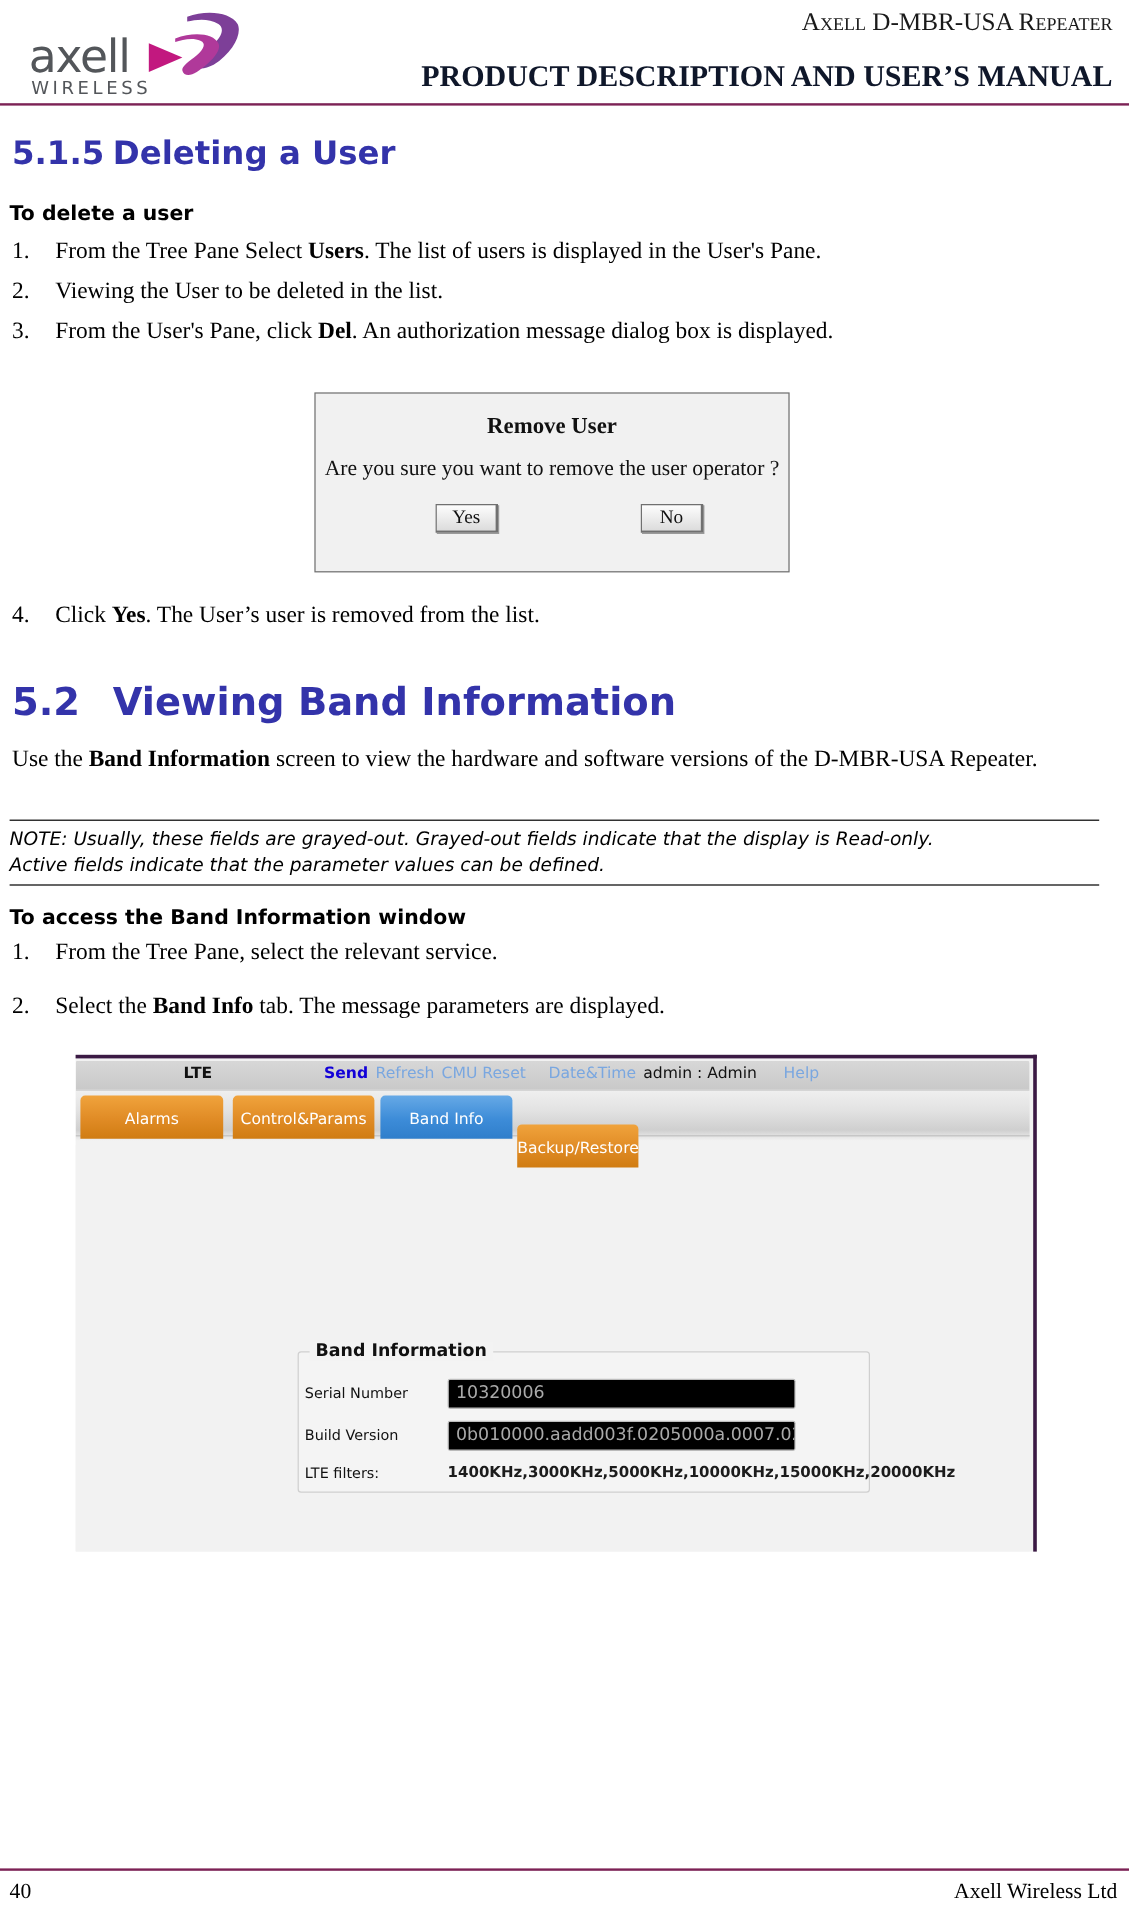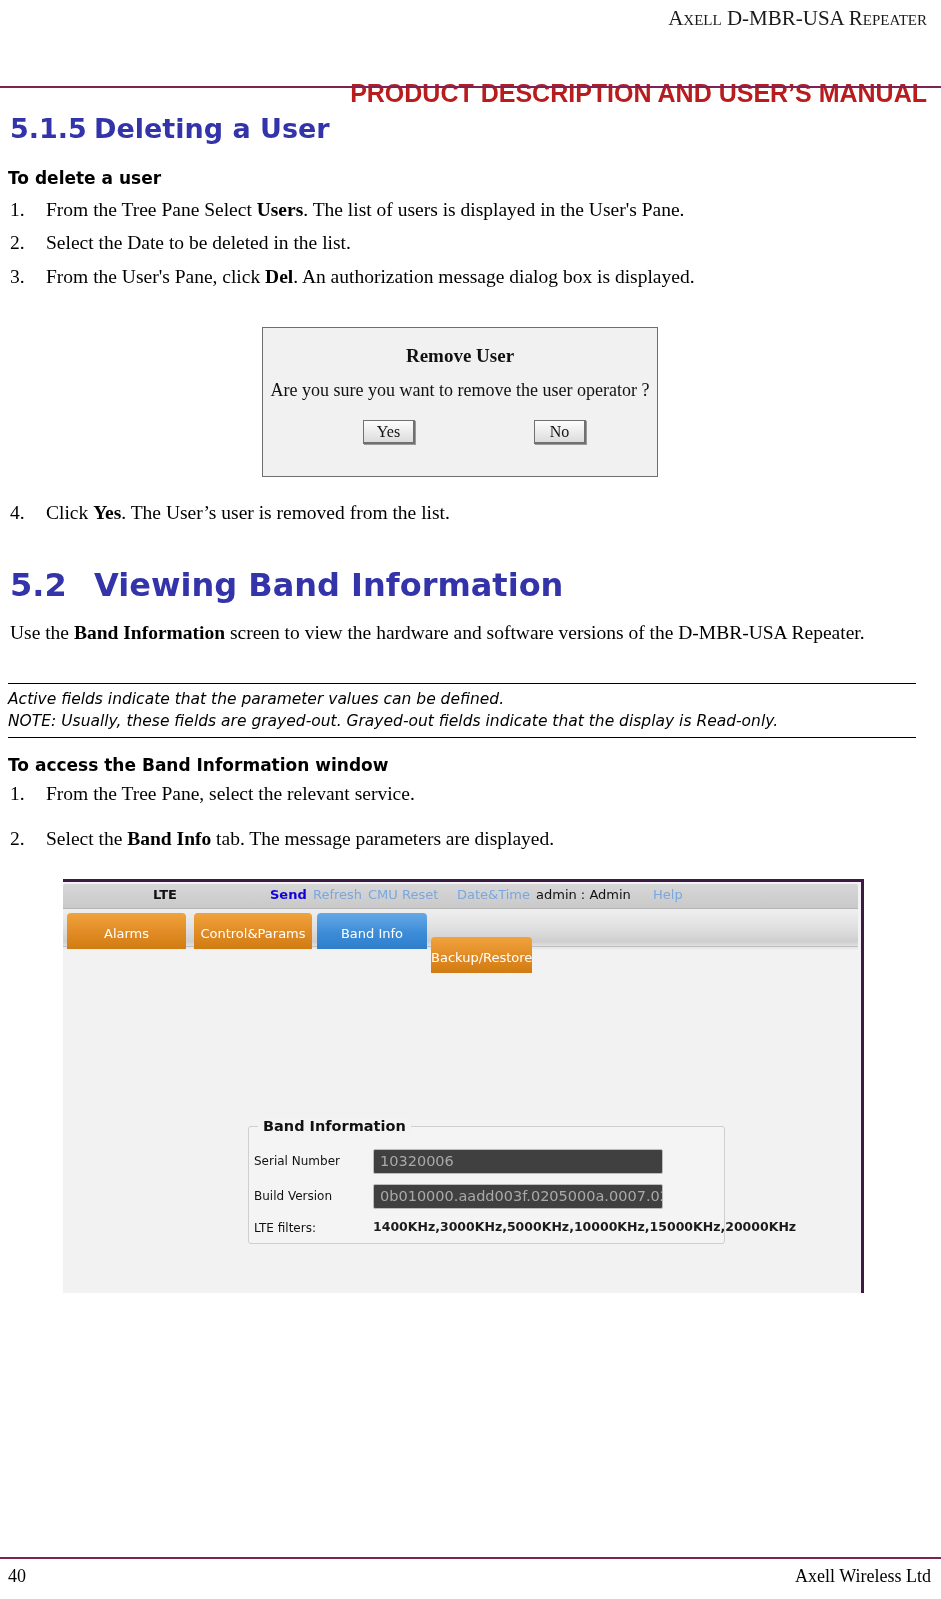--- a/index.html
+++ b/index.html
@@ -57,27 +57,26 @@
     right: 14px; top: 6px;
     font-family: "Liberation Serif", serif;
     font-size: 21px;
     font-variant: small-caps;
     color: #1a1a1a;
     white-space: nowrap;
   }
   .hdr-title2 {
     position: absolute;
     right: 14px; top: 51px;
-    font-family: Liberation Sans, sans-serif;
+    font-family: Liberation Serif, serif;
     font-weight: bold;
     font-size: 25px;
-    color: #b91c1c;
+    color: #0f172a;
     letter-spacing: 0px;
     white-space: nowrap;
-    margin-top: 28px;
   }
   .hdr-rule {
     position: absolute;
     left: 0; top: 86px;
     width: 941px; height: 2px;
     background: #7c2255;
   }
 
   
   .h2 {
@@ -297,21 +296,21 @@
     color: #111;
     white-space: nowrap;
   }
   #lbl-serial { left: 254px; top: 1154px; }
   #lbl-build  { left: 254px; top: 1189px; }
   #lbl-filters{ left: 254px; top: 1221px; }
 
   .fld-input {
     position: absolute;
     height: 25px;
-    background: #404040;
+    background: #000000;
     border: 1px solid #bcbcbc;
     border-radius: 2px;
     box-sizing: border-box;
     font-family: "DejaVu Sans", sans-serif;
     font-size: 14.5px;
     color: #a9a9a9;
     padding-left: 6px;
     line-height: 23px;
     white-space: nowrap;
     overflow: hidden;
@@ -348,36 +347,45 @@
     right: 10px; top: 1566px;
     font-family: "Liberation Serif", serif;
     font-size: 18px;
     color: #000;
   }
 </style>
 </head>
 <body>
 
 <div class="page-header">
+  <div class="logo-wrap">
+    <div class="logo-text">axell</div>
+    <div class="logo-sub">WIRELESS</div>
+    <svg class="logo-mark" viewBox="0 0 84 62">
+      <path d="M40 6 C56 0 76 2 82 12 C86 20 78 36 62 46 C54 50 48 50 46 46 C44 42 52 36 60 30 C68 24 72 16 66 12 C58 7 48 8 40 10 Z" fill="#7d3f98"></path>
+      <path d="M30 24 C46 18 62 20 66 28 C69 34 60 44 48 52 C42 56 37 55 36 51 C35 47 42 43 48 38 C54 33 56 28 51 26 C45 23 36 25 30 27 Z" fill="#b0399a"></path>
+      <path d="M8 28 L36 40 L8 52 Z" fill="#c2187f"></path>
+    </svg>
+  </div>
   <div class="hdr-title1">Axell D-MBR-USA Repeater</div>
   <div class="hdr-title2">PRODUCT DESCRIPTION AND USER’S MANUAL</div>
   <div class="hdr-rule"></div>
 </div>
 
 <div class="h2" id="sec-515">
   <span class="num">5.1.5</span><span>Deleting a User</span>
 </div>
 
 <div class="h3" id="h3-delete">To delete a user</div>
 
 <div class="li" id="li1">
   <span class="marker">1.</span><span>From the Tree Pane Select </span><b>Users</b><span>. The list of users is displayed in the User's Pane.</span>
 </div>
 <div class="li" id="li2">
-  <span class="marker">2.</span><span>Select the Date to be deleted in the list.</span>
+  <span class="marker">2.</span><span>Viewing the User to be deleted in the list.</span>
 </div>
 <div class="li" id="li3">
   <span class="marker">3.</span><span>From the User's Pane, click </span><b>Del</b><span>. An authorization message dialog box is displayed.</span>
 </div>
 
 <div class="dialog">
   <div class="dlg-title">Remove User</div>
   <div class="dlg-msg">Are you sure you want to remove the user operator ?</div>
   <div class="dlg-btn" id="dlg-yes">Yes</div>
   <div class="dlg-btn" id="dlg-no">No</div>
@@ -389,22 +397,22 @@
 
 <div class="h2" id="sec-52">
   <span class="num">5.2</span><span>Viewing Band Information</span>
 </div>
 
 <div class="para" id="para-use">
   <span>Use the </span><b>Band Information</b><span> screen to view the hardware and software versions of the D-MBR-USA Repeater.</span>
 </div>
 
 <div class="note-box">
+  <div>NOTE: Usually, these fields are grayed-out. Grayed-out fields indicate that the display is Read-only.</div>
   <div>Active fields indicate that the parameter values can be defined.</div>
-  <div>NOTE: Usually, these fields are grayed-out. Grayed-out fields indicate that the display is Read-only.</div>
 </div>
 
 <div class="h3" id="h3-access">To access the Band Information window</div>
 
 <div class="li" id="li5">
   <span class="marker">1.</span><span>From the Tree Pane, select the relevant service.</span>
 </div>
 <div class="li" id="li6">
   <span class="marker">2.</span><span>Select the </span><b>Band Info</b><span> tab. The message parameters are displayed.</span>
 </div>

